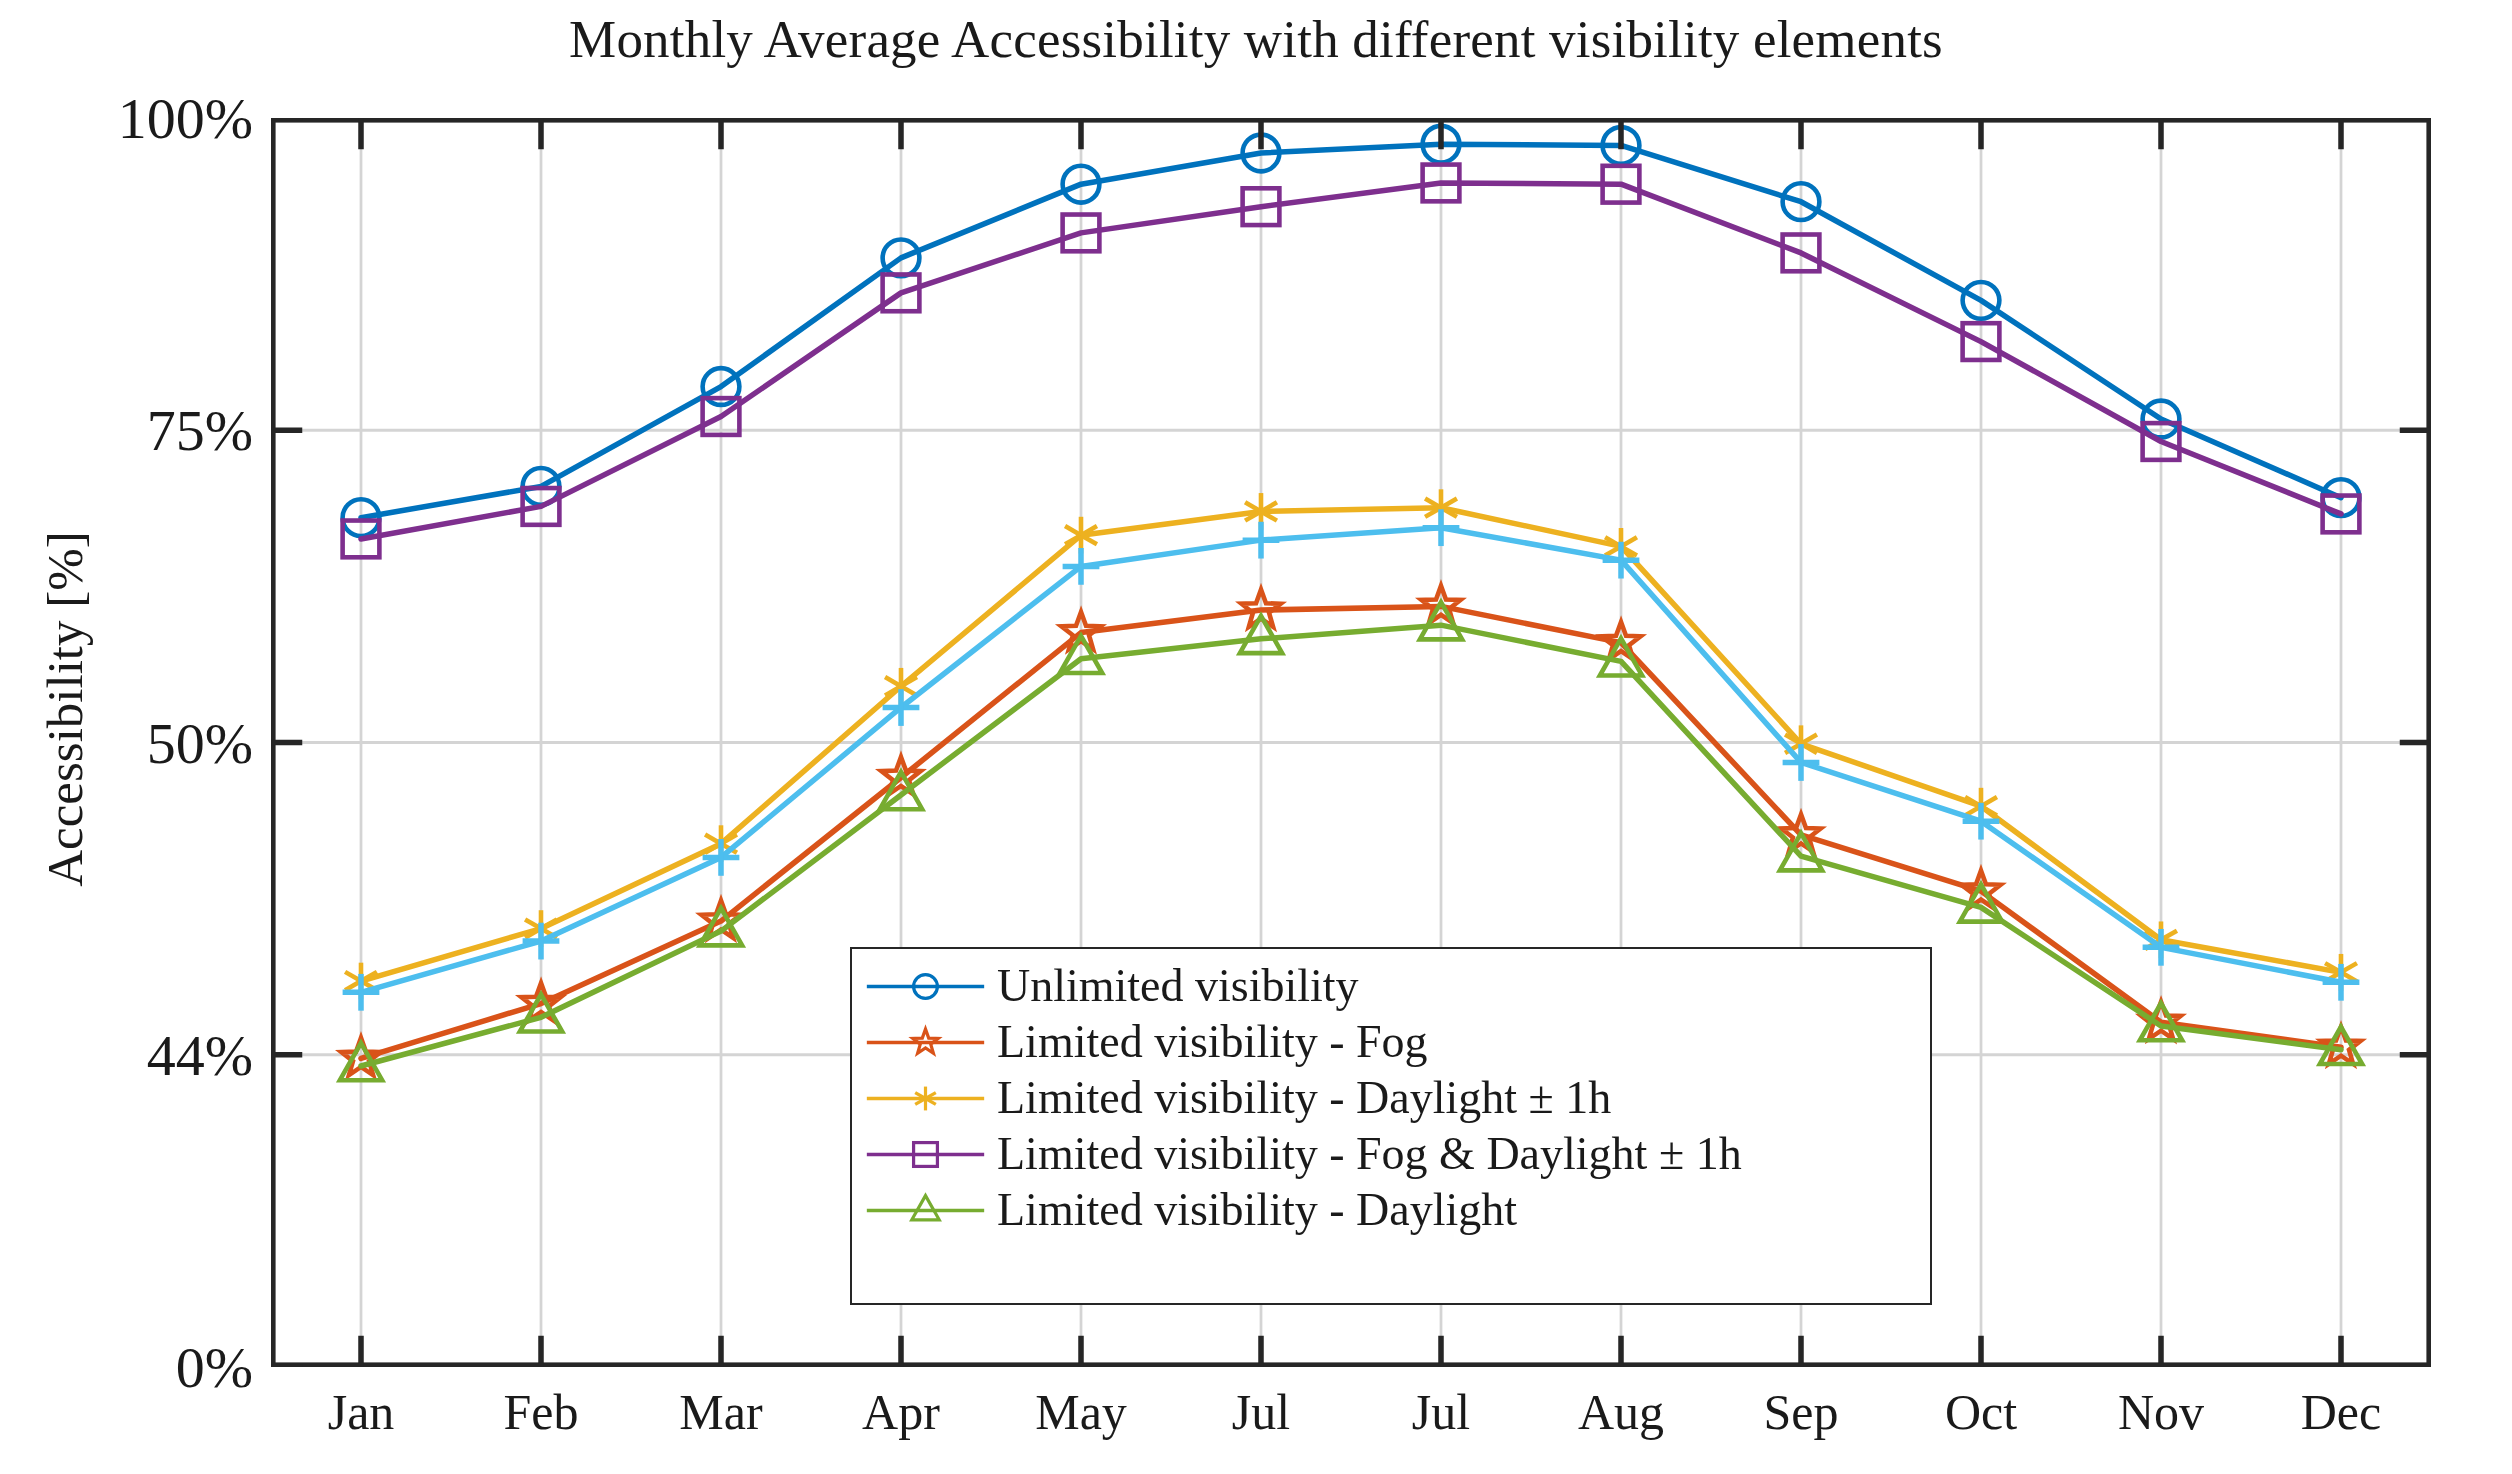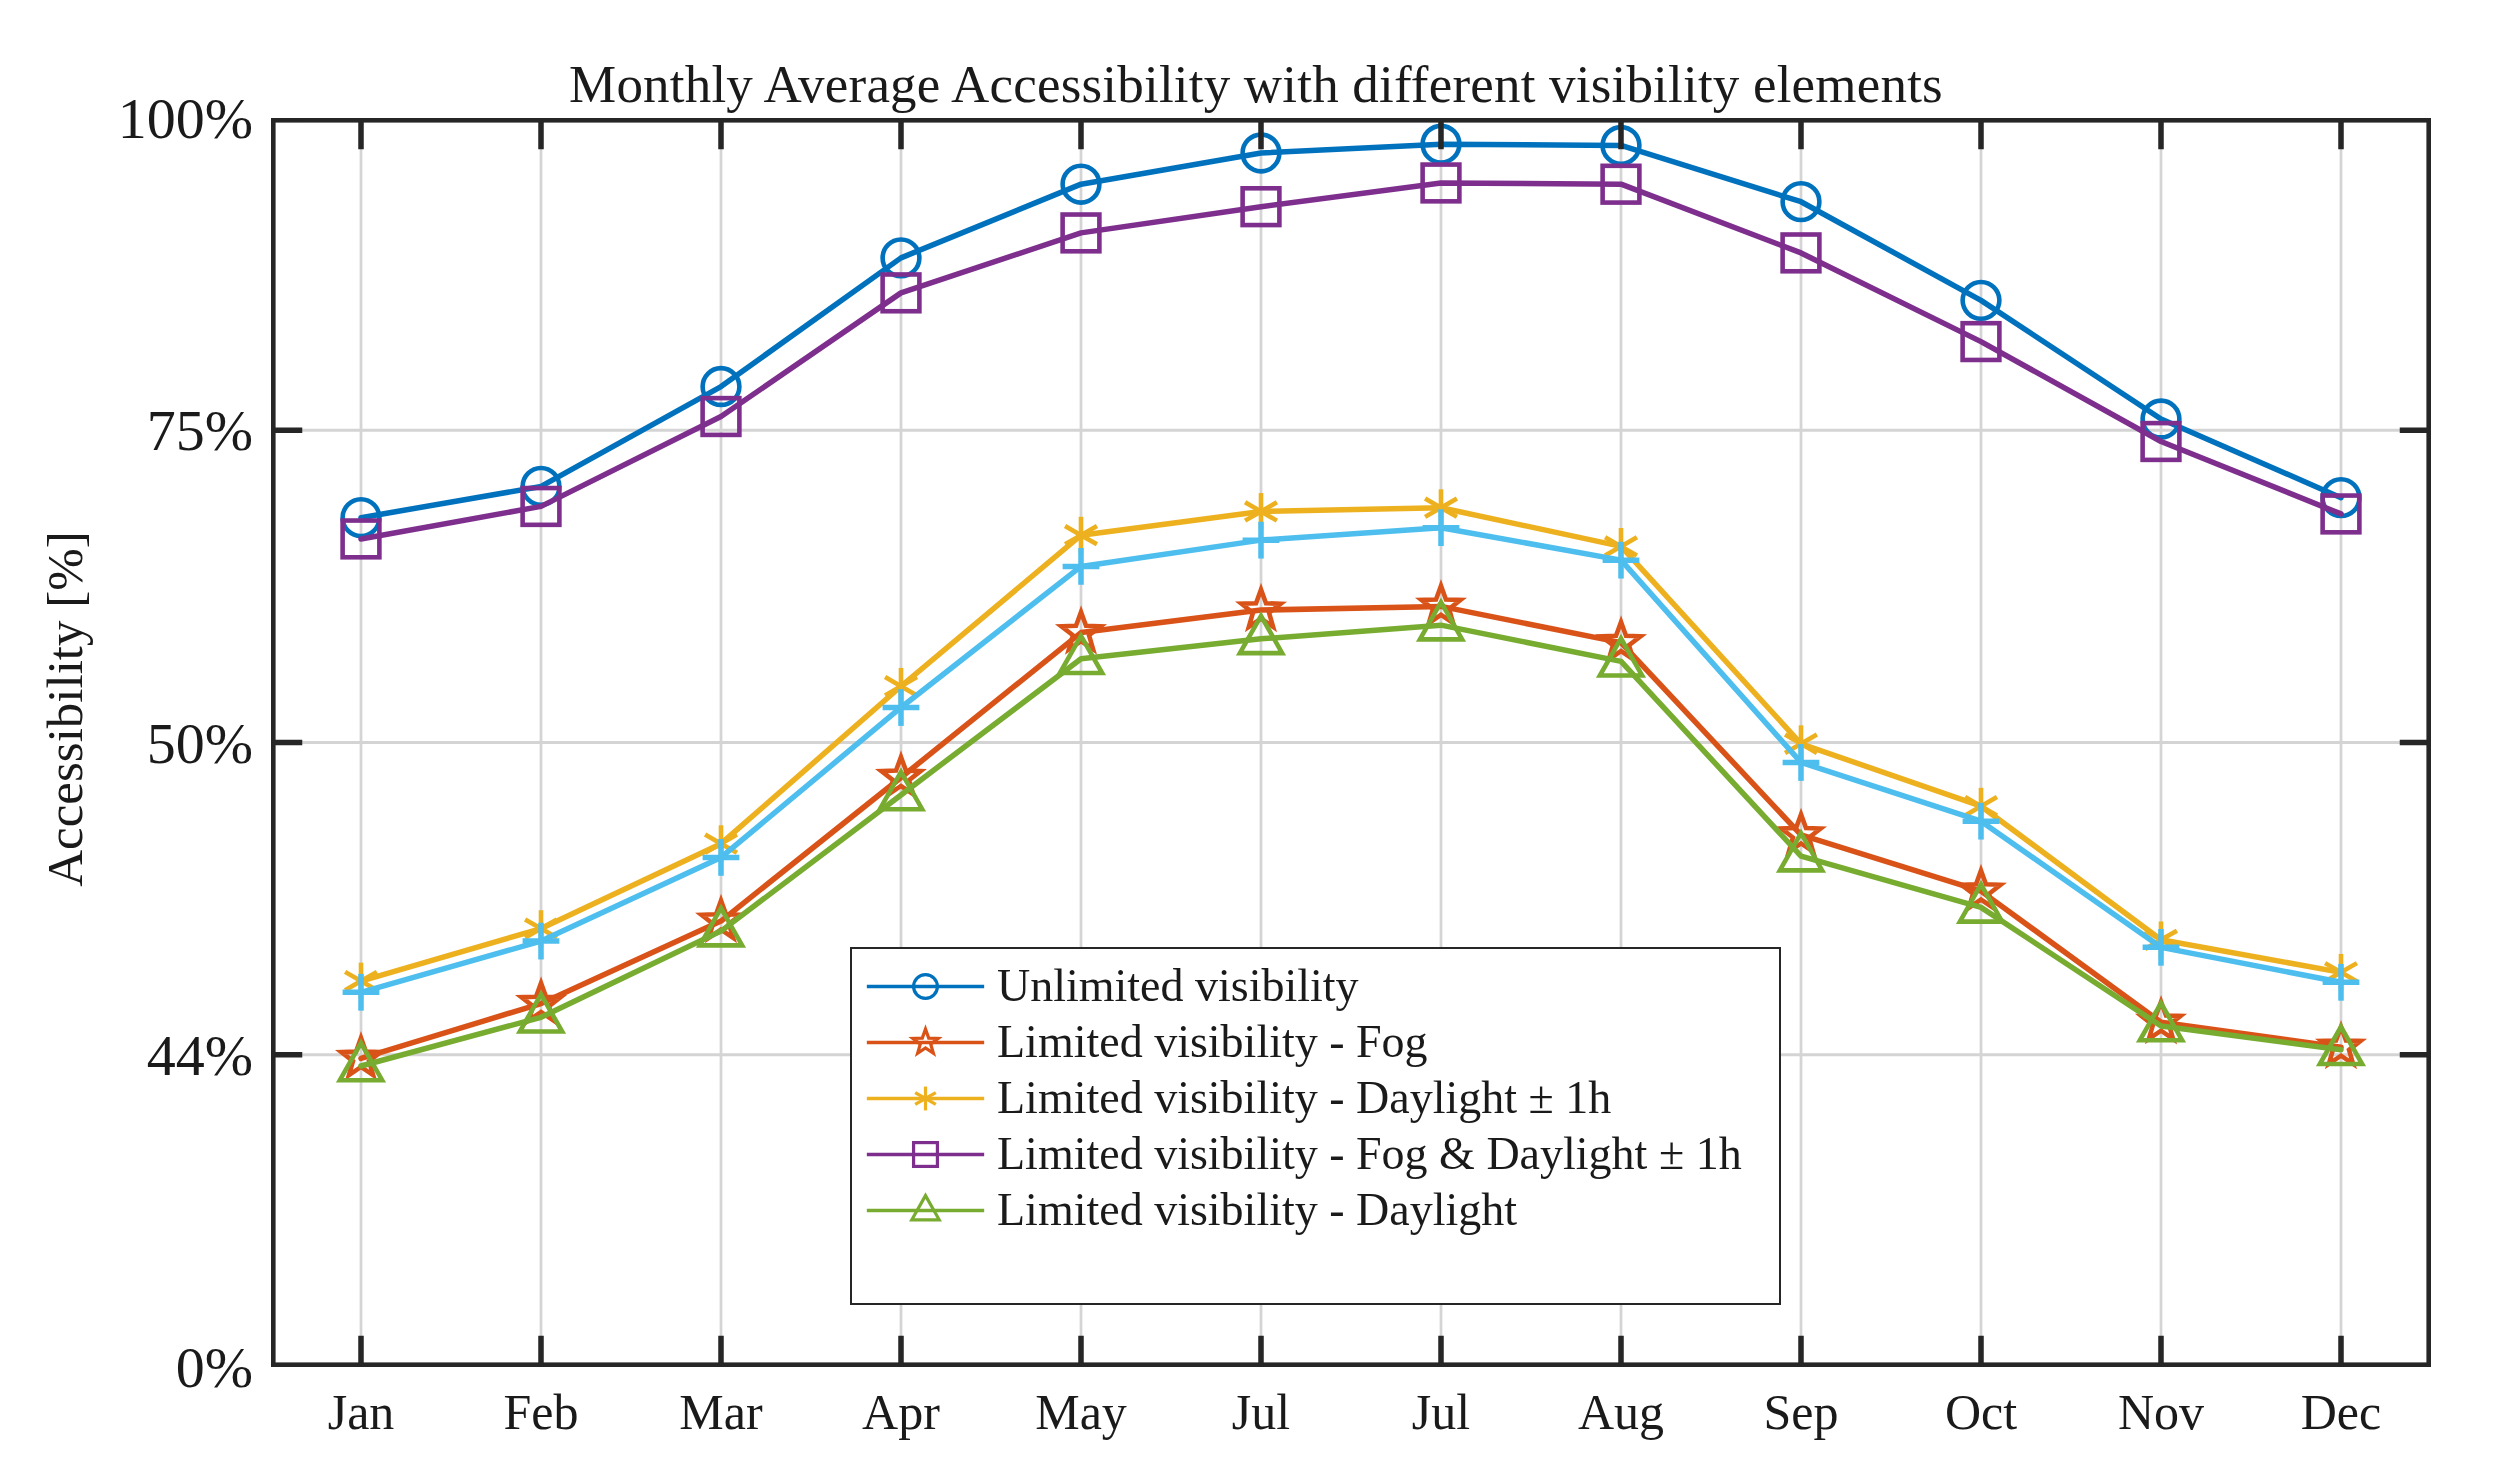--- a/index.html
+++ b/index.html
@@ -2,21 +2,21 @@
 <html style="font-size:14.7px"><head>
 <meta charset="utf-8">
 <style>
   html,body{margin:0;padding:0;background:#ffffff;}
   body{width:2512px;height:1474px;font-family:"Liberation Serif",serif;color:#000;}
   #root{position:relative;width:2512px;height:1474px;overflow:hidden;}
 
   #chart-title{
     position:absolute;left:0;top:9.2px;width:2512px;text-align:center;
     font-size:53px;font-family:"Liberation Serif",serif;color:#1a1a1a;
-    letter-spacing:0.2px;white-space:nowrap;margin-top:45px;
+    letter-spacing:0.2px;white-space:nowrap;
   }
 
   #ylabel{
     position:absolute;left:-303px;top:680px;width:735px;text-align:center;
     font-size:51px;transform:rotate(-90deg);transform-origin:50% 50%;
     white-space:nowrap;color:#1a1a1a;
   }
 
   #plot-wrap{position:absolute;left:271px;top:118px;width:2160px;height:1249px;}
   #plot-svg{position:absolute;left:0;top:0;width:2160px;height:1249px;}
@@ -27,21 +27,21 @@
   }
   #ytick-labels{position:absolute;left:0;top:118px;width:253px;height:1249px;}
 
   #xtick-labels{position:absolute;left:271px;top:1383px;width:2160px;height:74px;}
   .xtick-label{
     position:absolute;top:0;font-size:50px;text-align:left;
     white-space:nowrap;color:#1a1a1a;transform:translateX(-50%);
   }
 
   #legend-box{
-    position:absolute;left:850px;top:947px;width:931px;height:358px;
+    position:absolute;left:850px;top:947px;width:1082px;height:358px;
     background:#ffffff;border:2.8px solid #262626;box-sizing:border-box;
     padding:9.2px 0 0 0;
   }
   .legend-row{
     display:flex;align-items:center;height:56px;padding-left:13px;
   }
   .legend-sample{width:121px;height:37px;flex:0 0 121px;}
   .legend-text{
     font-size:46px;color:#1a1a1a;white-space:nowrap;margin-left:11px;
     line-height:1;

